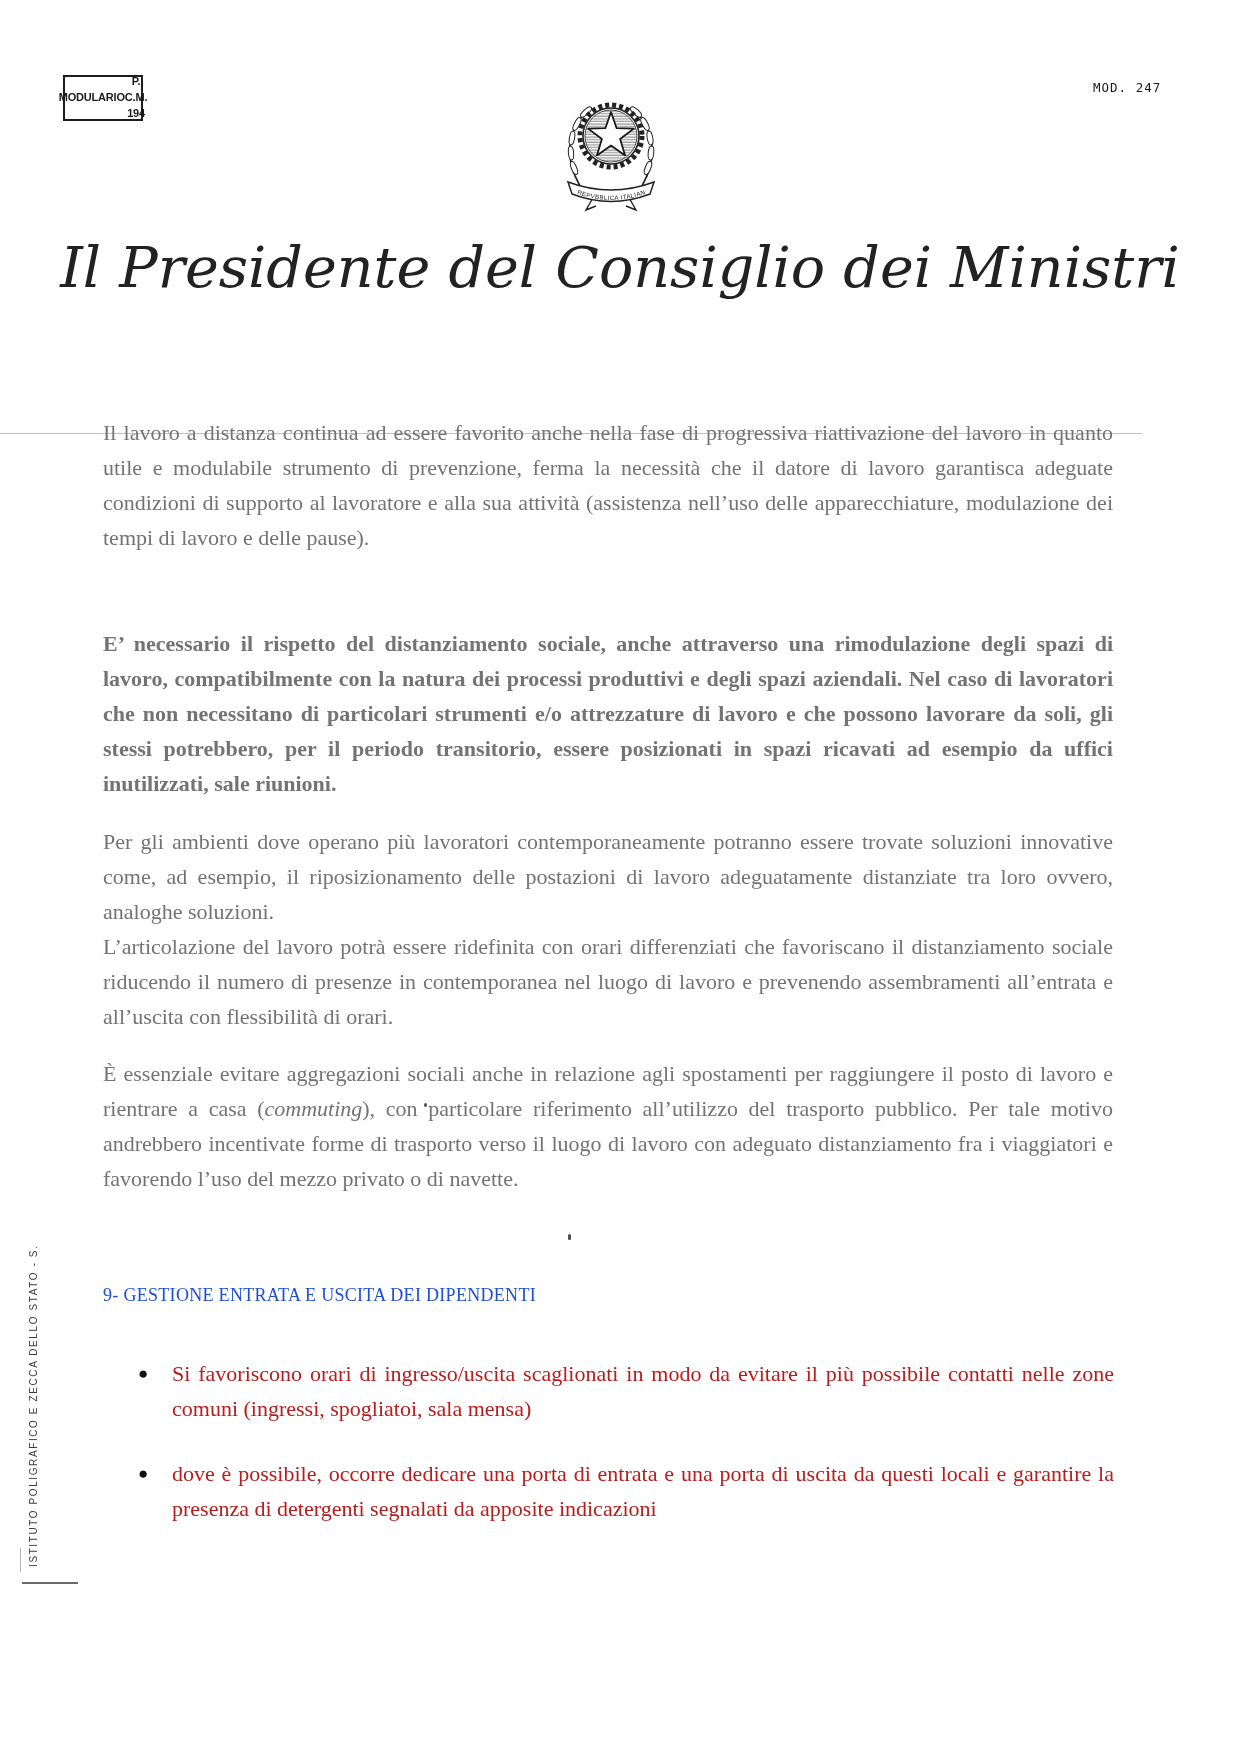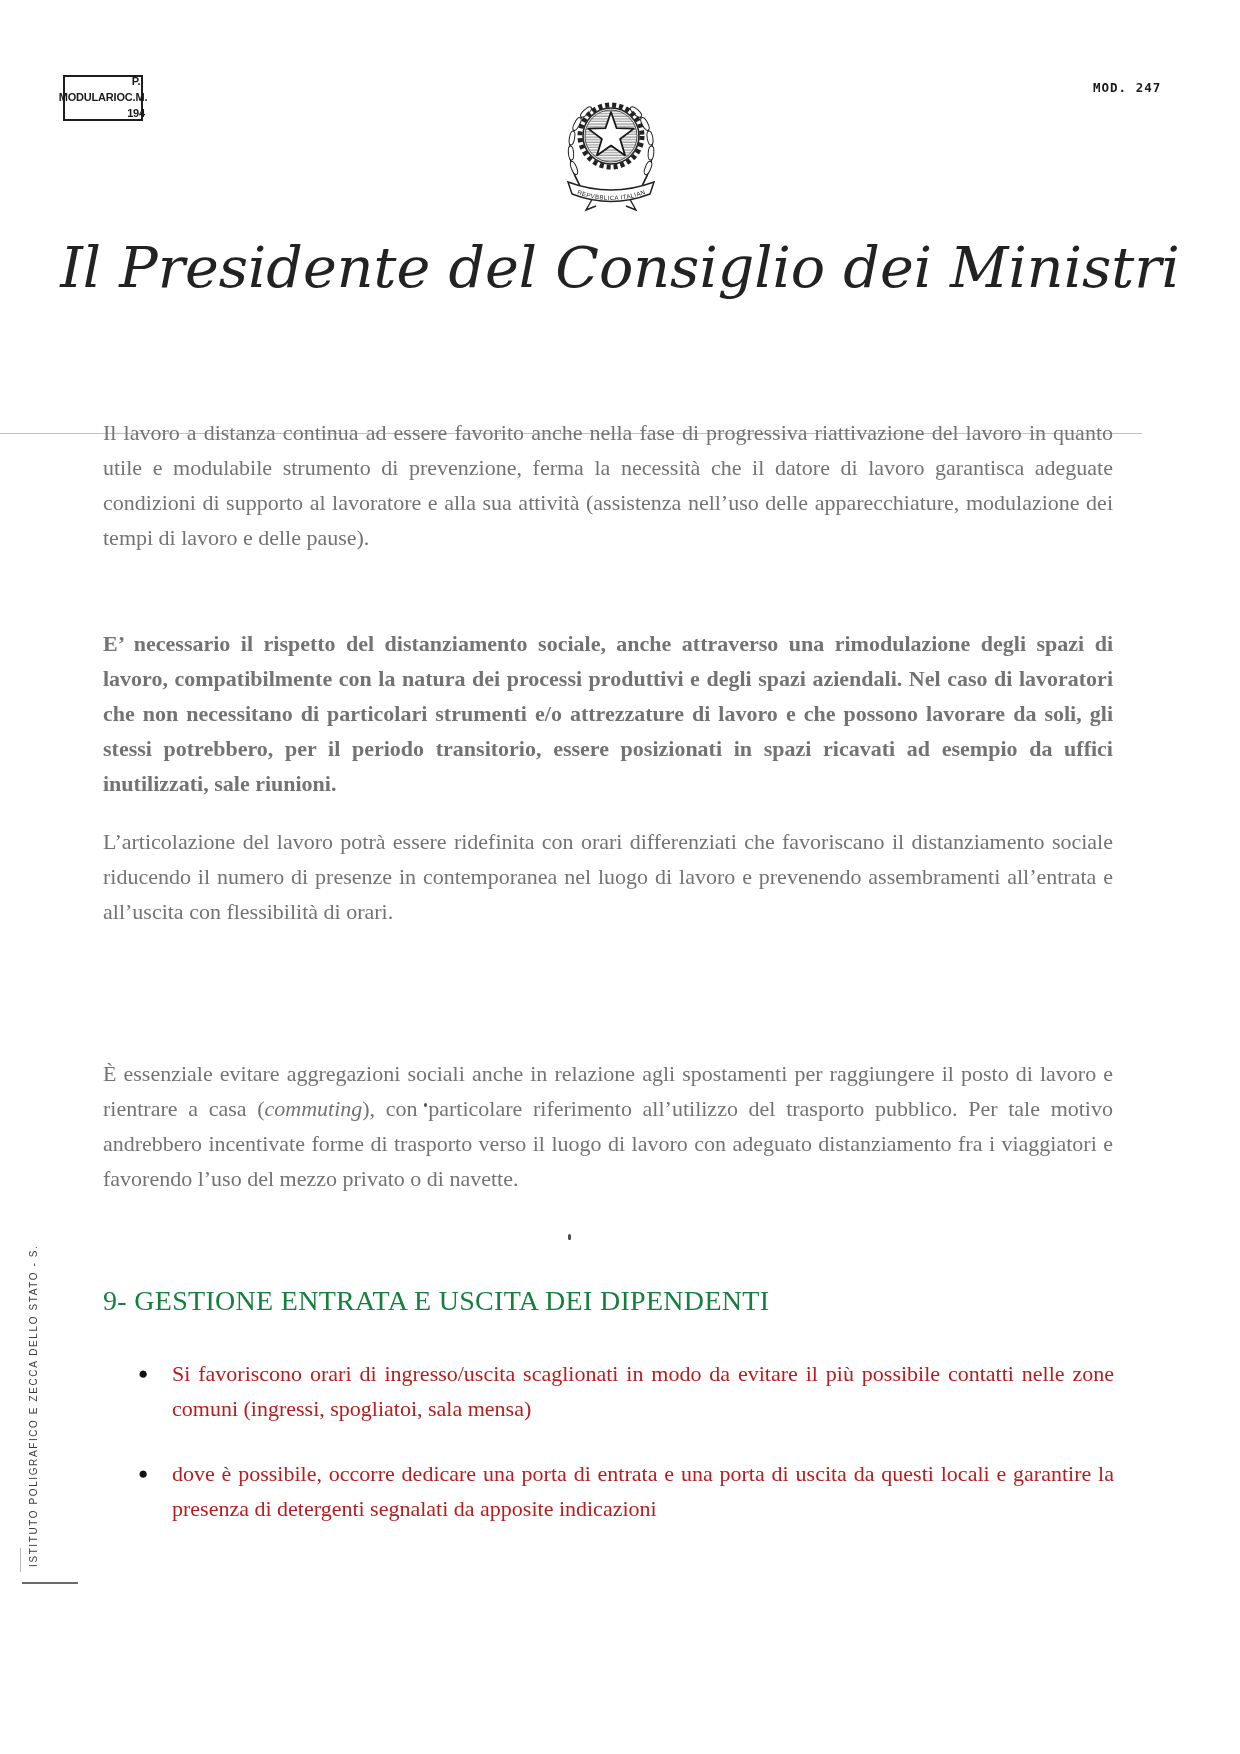--- a/index.html
+++ b/index.html
@@ -12,21 +12,21 @@
   .modulario-box{
     position:absolute;left:63px;top:75px;width:80px;height:46px;
     border:2px solid #1d1d1d;box-sizing:border-box;
     display:flex;flex-direction:row;align-items:center;justify-content:center;
     font-family:"Liberation Sans", sans-serif;font-weight:700;font-size:11px;
     letter-spacing:-0.2px;line-height:1.45;color:#1a1a1a;text-align:center;
   }
   
   .mod-number{
     position:absolute;left:1093px;top:80px;
-    font-family:"DejaVu Sans Mono", monospace;font-size:12.5px;font-weight:700;
+    font-family:"DejaVu Sans Mono", monospace;font-size:12.5px;font-weight:400;
     letter-spacing:1px;color:#1a1a1a;white-space:nowrap;
   }
   
   .emblem{position:absolute;left:550px;top:84px;width:122px;height:132px;}
   
   .letterhead{
     position:absolute;left:0;top:234px;width:1240px;text-align:center;
     font-family:"DejaVu Serif", serif;font-style:italic;font-size:56px;
     color:#222;white-space:nowrap;letter-spacing:0px;line-height:1.2;
     transform:scaleX(1.02);transform-origin:center;
@@ -51,21 +51,21 @@
     font-size:22px;line-height:35px;text-align:justify;color:#737373;
   }
   .p1{top:415px;}
   .p2{top:626px;font-weight:bold;}
   .p34{top:824px;}
   .p34 p{margin:0;}
   .p5{top:1056px;}
   .italic{font-style:italic;}
   
   .section-header{
-    position:absolute;font-size:28px;color:#15803d;letter-spacing:.3px;white-space:nowrap;
+    position:absolute;font-size:18px;color:#1d4ed8;letter-spacing:.3px;white-space:nowrap;
   }
   .h9{left:103px;top:1285px;}
   .h10{left:98px;top:1553px;}
   
   .bullet-row{position:absolute;left:138px;width:976px;display:flex;}
   .b1{top:1356px;}
   .b2{top:1456px;}
   .bullet-dot{
     width:34px;flex:0 0 34px;font-size:17px;line-height:35px;color:#111;
   }
@@ -137,20 +137,21 @@
 
   <div class="letterhead">Il Presidente del Consiglio dei Ministri</div>
 
   <div class="scan-line"></div>
 
   <p class="para p1">Il lavoro a distanza continua ad essere favorito anche nella fase di progressiva riattivazione del lavoro in quanto utile e modulabile strumento di prevenzione, ferma la necessità che il datore di lavoro garantisca adeguate condizioni di supporto al lavoratore e alla sua attività (assistenza nell’uso delle apparecchiature, modulazione dei tempi di lavoro e delle pause).</p>
 
   <p class="para p2">E’ necessario il rispetto del distanziamento sociale, anche attraverso una rimodulazione degli spazi di lavoro, compatibilmente con la natura dei processi produttivi e degli spazi aziendali. Nel caso di lavoratori che non necessitano di particolari strumenti e/o attrezzature di lavoro e che possono lavorare da soli, gli stessi potrebbero, per il periodo transitorio, essere posizionati in spazi ricavati ad esempio da uffici inutilizzati, sale riunioni.</p>
 
   <div class="para p34">
+    <p>Per gli ambienti dove operano più lavoratori contemporaneamente potranno essere trovate soluzioni innovative come, ad esempio, il riposizionamento delle postazioni di lavoro adeguatamente distanziate tra loro ovvero, analoghe soluzioni.</p>
     <p>L’articolazione del lavoro potrà essere ridefinita con orari differenziati che favoriscano il distanziamento sociale riducendo il numero di presenze in contemporanea nel luogo di lavoro e prevenendo assembramenti all’entrata e all’uscita con flessibilità di orari.</p>
   </div>
 
   <p class="para p5"><span>È essenziale evitare aggregazioni sociali anche in relazione agli spostamenti per raggiungere il posto di lavoro e rientrare a casa (</span><span class="italic">commuting</span><span>), con particolare riferimento all’utilizzo del trasporto pubblico. Per tale motivo andrebbero incentivate forme di trasporto verso il luogo di lavoro con adeguato distanziamento fra i viaggiatori e favorendo l’uso del mezzo privato o di navette.</span></p>
 
   <div class="section-header h9">9- GESTIONE ENTRATA E USCITA DEI DIPENDENTI</div>
 
   <div class="bullet-row b1">
     <span class="bullet-dot">●</span>
     <span class="bullet-text">Si favoriscono orari di ingresso/uscita scaglionati in modo da evitare il più possibile contatti nelle zone comuni (ingressi, spogliatoi, sala mensa)</span>

